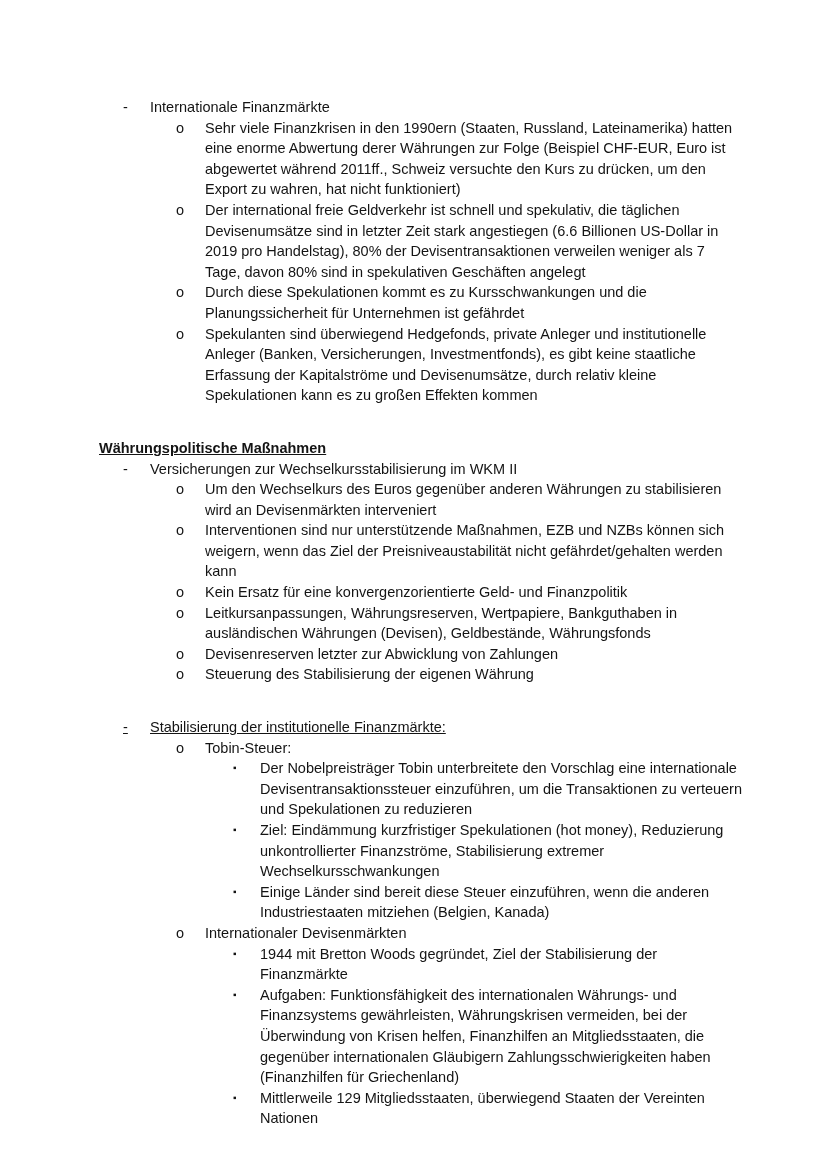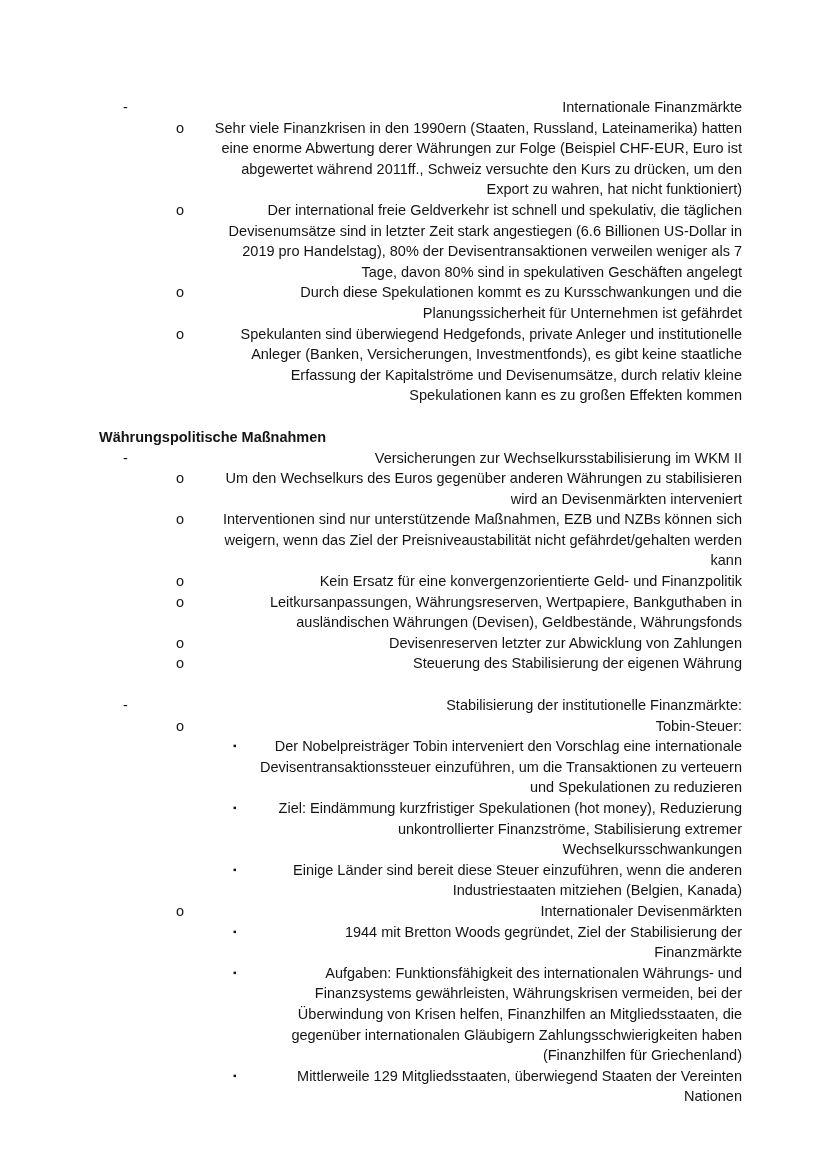--- a/index.html
+++ b/index.html
@@ -24,33 +24,32 @@
   .block {
     display: flex;
     align-items: flex-start;
   }
   .marker {
     flex: 0 0 auto;
     user-select: none;
   }
   .text {
     flex: 1 1 auto;
-    text-align: right;
   }
   .heading {
     margin-left: 99px;
     font-weight: 700;
   }
   .l1 { margin-left: 123px; }
   .l1 > .marker { width: 27px; }
   .l2 { margin-left: 176px; }
   .l2 > .marker { width: 29px; }
   .l3 { margin-left: 233px; }
   .l3 > .marker { width: 27px; font-size: 10px; line-height: 20.6px; }
-  .gap-above { margin-top: 21px; }
+  .gap-above { margin-top: 32px; text-decoration: underline; }
 </style>
 </head>
 <body>
 
 <div class="doc">
 
   <div class="block l1">
     <span class="marker">-</span>
     <span class="text">Internationale Finanzmärkte</span>
   </div>
@@ -117,21 +116,21 @@
     <span class="text">Stabilisierung der institutionelle Finanzmärkte:</span>
   </div>
 
   <div class="block l2">
     <span class="marker">o</span>
     <span class="text">Tobin-Steuer:</span>
   </div>
 
   <div class="block l3">
     <span class="marker">▪</span>
-    <span class="text">Der Nobelpreisträger Tobin interveniert den Vorschlag eine internationale Devisentransaktionssteuer einzuführen, um die Transaktionen zu verteuern und Spekulationen zu reduzieren</span>
+    <span class="text">Der Nobelpreisträger Tobin unterbreitete den Vorschlag eine internationale Devisentransaktionssteuer einzuführen, um die Transaktionen zu verteuern und Spekulationen zu reduzieren</span>
   </div>
 
   <div class="block l3">
     <span class="marker">▪</span>
     <span class="text">Ziel: Eindämmung kurzfristiger Spekulationen (hot money), Reduzierung unkontrollierter Finanzströme, Stabilisierung extremer Wechselkursschwankungen</span>
   </div>
 
   <div class="block l3">
     <span class="marker">▪</span>
     <span class="text">Einige Länder sind bereit diese Steuer einzuführen, wenn die anderen Industriestaaten mitziehen (Belgien, Kanada)</span>

